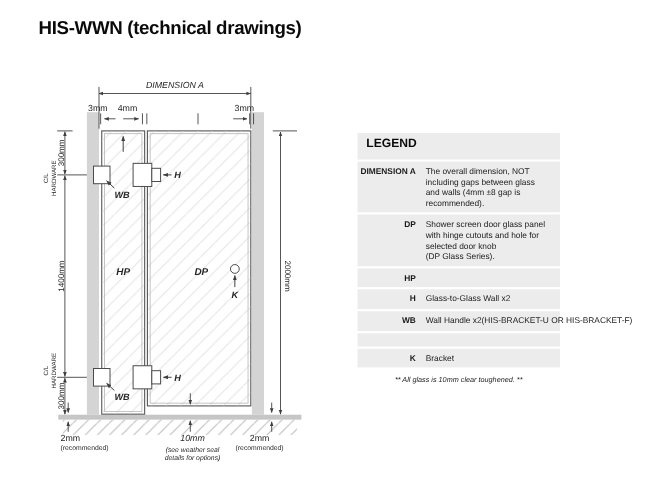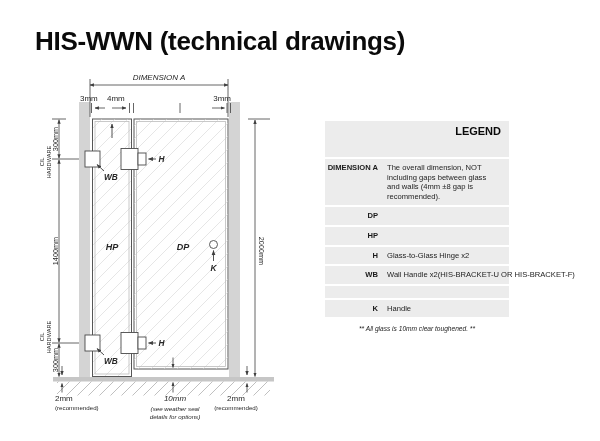--- a/index.html
+++ b/index.html
@@ -2,36 +2,36 @@
 <html><head>
 <meta charset="utf-8">
 <style>
   html,body{margin:0;padding:0}
   body{
     width:600px;height:441px;position:relative;overflow:hidden;
     background:#ffffff;color:#111;
     font-family:"Liberation Sans", sans-serif;
   }
   .title{
-    position:absolute;left:35px;top:26px;
-    font-size:26px;font-weight:bold;letter-spacing:-0.3px;color:#0a0a0a;
+    position:absolute;left:35px;top:16px;
+    font-size:17px;font-weight:bold;letter-spacing:-0.3px;color:#0a0a0a;
   }
   svg.drawing{position:absolute;left:0;top:0;font-family:"Liberation Sans",sans-serif}
   svg.drawing text{fill:#262626}
   .dim{stroke:#3f3f3f;stroke-width:0.8;fill:none}
   .call{stroke:#3f3f3f;stroke-width:0.9;fill:none}
   .hw{fill:#ffffff;stroke:#4a4a4a;stroke-width:0.9}
 
   .legend{
     position:absolute;left:325px;top:121px;width:184px;
     display:flex;flex-direction:column;gap:2px;
   }
   .lhead{
     background:#ececec;font-weight:bold;font-size:11px;
-    padding:4px 8px 20px 8px;color:#0a0a0a;text-align:right;
+    padding:4px 8px 8px 8px;color:#0a0a0a;
   }
   .lrow{background:#ececec;display:flex;align-items:flex-start;padding:4px 0}
   .lterm{
     flex:0 0 62px;box-sizing:border-box;text-align:right;padding-right:9px;
     font-weight:bold;font-size:7.6px;line-height:9.6px;color:#1a1a1a;
   }
   .ldesc{
     flex:1;font-size:7.6px;line-height:9.6px;color:#222;
     white-space:pre-line;
   }
@@ -154,37 +154,41 @@
   <div class="lrow">
     <div class="lterm">DIMENSION A</div>
     <div class="ldesc">The overall dimension, NOT
 including gaps between glass
 and walls (4mm ±8 gap is
 recommended).</div>
   </div>
 
   <div class="lrow">
     <div class="lterm">DP</div>
+    <div class="ldesc">Shower screen door glass panel
+with hinge cutouts and hole for
+selected door knob
+(DP Glass Series).</div>
   </div>
 
   <div class="lrow">
     <div class="lterm">HP</div>
   </div>
 
   <div class="lrow">
     <div class="lterm">H</div>
-    <div class="ldesc">Glass-to-Glass Hinge x2</div>
+    <div class="ldesc">Glass-to-Glass Wall x2</div>
   </div>
 
   <div class="lrow nowrap">
     <div class="lterm">WB</div>
     <div class="ldesc">Wall Handle x2(HIS-BRACKET-U OR HIS-BRACKET-F)</div>
   </div>
 
   <div class="lspacer"></div>
 
   <div class="lrow">
     <div class="lterm">K</div>
-    <div class="ldesc">Handle</div>
+    <div class="ldesc">Bracket</div>
   </div>
 
   <div class="lfoot">** All glass is 10mm clear toughened. **</div>
 </div>
 
 </body></html>

